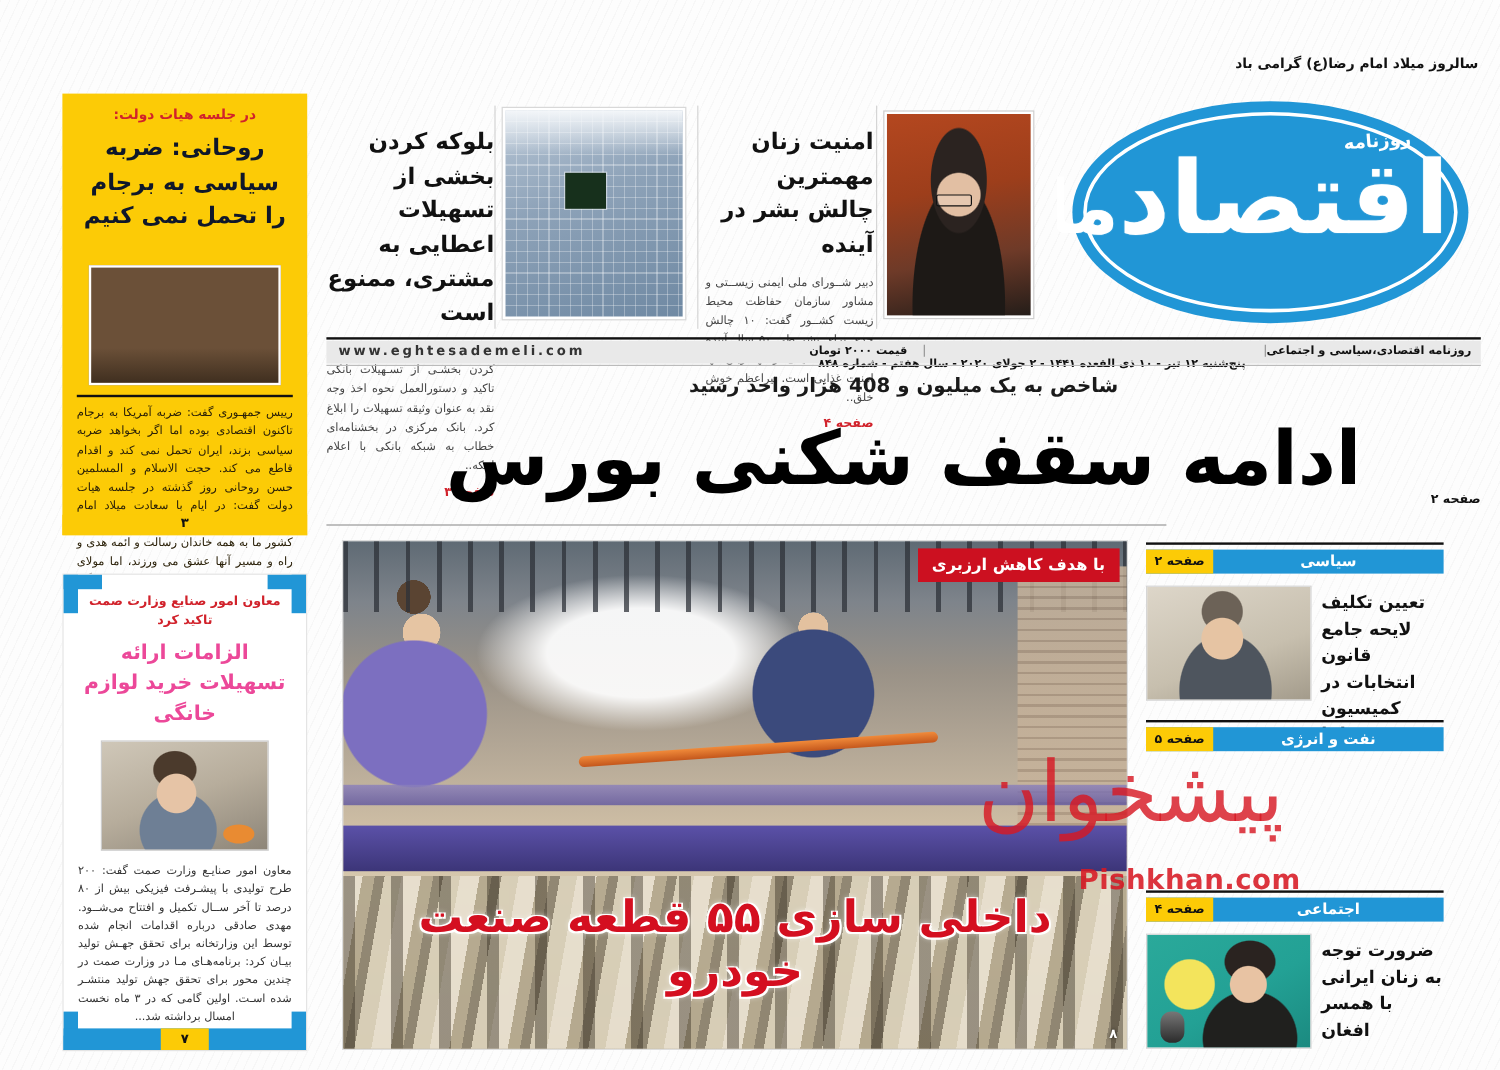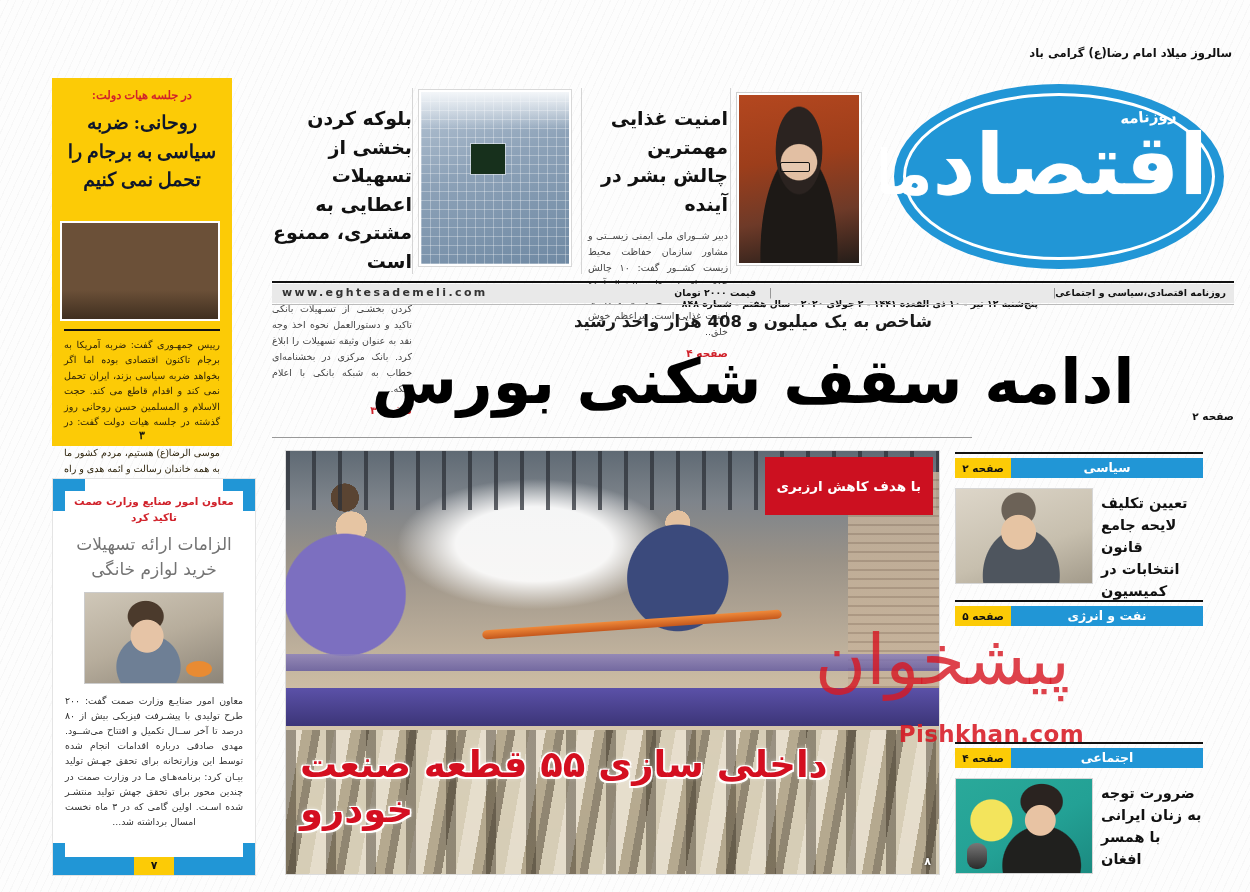--- a/index.html
+++ b/index.html
@@ -56,25 +56,24 @@
     font-size: 84px; line-height: 0.95; color: #ffffff;
     font-weight: bold;
     font-family: "DejaVu Sans", sans-serif;
     text-shadow: 0 0 1px rgba(255,255,255,0.6);
   }
   .masthead-name .w2 { font-size: 62px; }
 
   
   .yellow-box {
     position: absolute; left: 52px; top: 78px;
-    width: 180px; height: 368px;
+    width: 204px; height: 368px;
     background: #fccb06;
     padding: 10px 12px 0 12px;
     direction: rtl;
-    font-family: Liberation Serif, serif;
   }
   .yb-kicker {
     color: #d1222b; font-size: 11.5px; font-weight: bold;
     text-align: center; margin-bottom: 7px;
   }
   .yb-title {
     color: #0f172a; font-size: 19px; font-weight: bold;
     text-align: center; line-height: 1.5;
     margin-bottom: 26px;
   }
@@ -123,21 +122,21 @@
   .corner.bl { left: 0; bottom: 0; }
   .corner.bl2 { left: 0; bottom: 0; width: 12px; height: 32px; }
   .corner.br { right: 0; bottom: 0; }
   .corner.br2 { right: 0; bottom: 0; width: 12px; height: 32px; }
 
   .wb-kicker {
     color: #d1222b; font-size: 10.5px; font-weight: bold;
     text-align: center; line-height: 1.55; margin-bottom: 6px;
   }
   .wb-title {
-    color: #737373; font-size: 17px; font-weight: normal;
+    color: #ec4899; font-size: 17px; font-weight: bold;
     text-align: center; line-height: 1.5; margin-bottom: 9px;
   }
   .wb-photo {
     width: 140px; height: 92px; margin: 0 auto 9px auto;
     border: 1px solid #ccc;
     background:
       radial-gradient(circle at 45% 48%, #e6c4a6 0 18%, rgba(0,0,0,0) 19%),
       radial-gradient(ellipse at 44% 26%, #4b3a2c 0 16%, rgba(0,0,0,0) 17%),
       radial-gradient(ellipse at 46% 82%, #6e7f95 0 30%, rgba(0,0,0,0) 31%),
       linear-gradient(160deg, #cfc7b8 0%, #b7ad9c 50%, #8d8578 100%);
@@ -332,25 +331,25 @@
   .mp-brick {
     position: absolute; right: 0; top: 5%; width: 14%; height: 58%;
     background: repeating-linear-gradient(to bottom, #c6b29a 0 7px, #ab9680 7px 9px);
     opacity: 0.85;
   }
 
   .mp-badge {
     position: absolute; right: 6px; top: 6px;
     background: #cc1020; color: #fff;
     font-size: 13.5px; font-weight: bold;
-    padding: 21px 12px; direction: rtl;
+    padding: 6px 12px; direction: rtl;
   }
   .mp-headline {
     position: absolute; right: 14px; bottom: 42px; left: 14px;
-    text-align: left; direction: rtl;
+    text-align: center; direction: rtl;
     font-size: 37px; font-weight: bold; color: #d40f20;
     line-height: 1.2;
     text-shadow:
       -1.5px -1.5px 0 #fff, 1.5px -1.5px 0 #fff,
       -1.5px 1.5px 0 #fff, 1.5px 1.5px 0 #fff,
       0 0 5px rgba(255,255,255,0.95);
   }
   .mp-pagenum {
     position: absolute; right: 8px; bottom: 6px;
     font-size: 11px; font-weight: bold; color: #fff;
@@ -489,21 +488,21 @@
 
   <div class="top-art" style="left:272px; top:92px; width:140px;">
     <div class="ta-title">بلوکه کردن بخشی از تسهیلات اعطایی به مشتری، ممنوع است</div>
     <div class="ta-body">بانک مرکزی بر ممنوعیت بلوکه کردن بخشـی از تسـهیلات بانکی تاکید و دستورالعمل نحوه اخذ وجه نقد به عنوان وثیقه تسهیلات را ابلاغ کرد. بانک مرکزی در بخشنامه‌ای خطاب به شبکه بانکی با اعلام اینکه..</div>
     <div class="ta-page">صفحه ۳</div>
   </div>
 
   <div class="photo-glass"></div>
 
   <div class="top-art" style="left:588px; top:92px; width:140px;">
-    <div class="ta-title">امنیت غذایی مهمترین چالش بشر در آینده</div>
+    <div class="ta-title">امنیت زنان مهمترین چالش بشر در آینده</div>
     <div class="ta-body">دبیر شــورای ملی ایمنی زیســتی و مشاور سازمان حفاظت محیط زیست کشــور گفت: ۱۰ چالش جدی برای بشر طی ۵۰ سال آینده وجود دارد که یکی از مهمتریـن آنها امنیت غذایی است. تیراعظم خوش خلق..</div>
     <div class="ta-page">صفحه ۴</div>
   </div>
 
   <div class="photo-woman"></div>
 
   <div class="vrule" style="left:412px; top:88px; height:186px;"></div>
   <div class="vrule" style="left:581px; top:88px; height:186px;"></div>
   <div class="vrule" style="left:730px; top:88px; height:186px;"></div>
 

